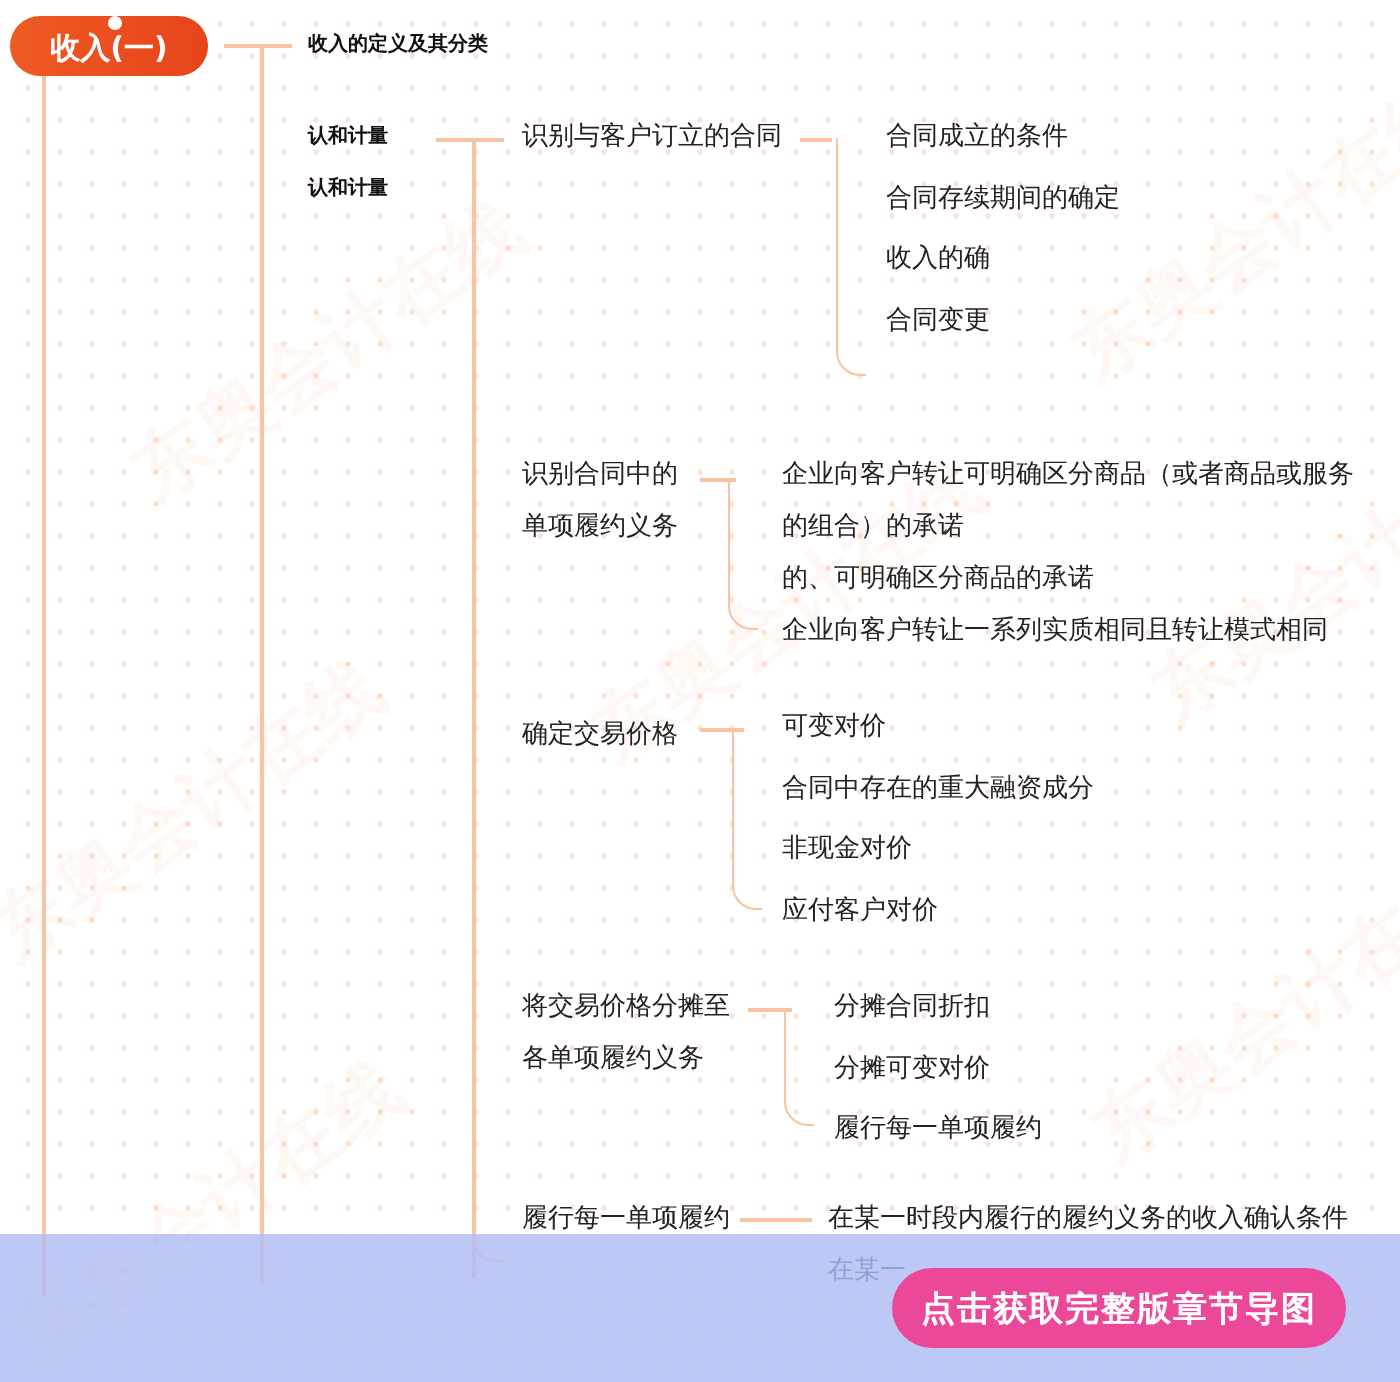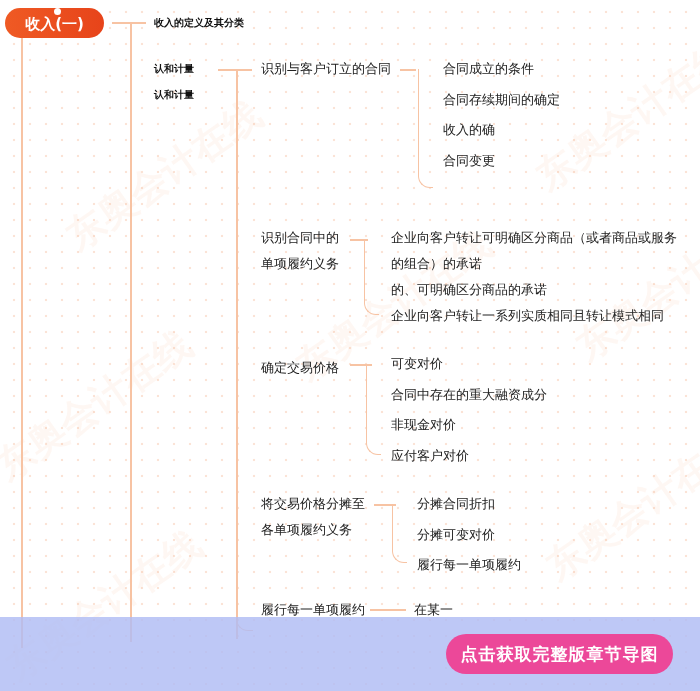--- a/index.html
+++ b/index.html
@@ -134,17 +134,18 @@
 <div class="abs l3" style="left:417px;top:491px;">
   <div style="height:30.5px">分摊合同折扣</div>
   <div style="height:30.5px">分摊可变对价</div>
   <div style="height:30.5px">履行每一单项履约</div>
 </div>
 
 <div class="abs l2" style="left:261px;top:597px;">
   <div>履行每一单项履约</div>
 </div>
 <div class="abs l3" style="left:414px;top:597px;">
+  <div>在某一时段内履行的履约义务的收入确认条件</div>
   <div>在某一</div>
 </div>
 
 <div class="overlay"></div>
 <div class="cta">点击获取完整版章节导图</div>
 
 </body></html>

